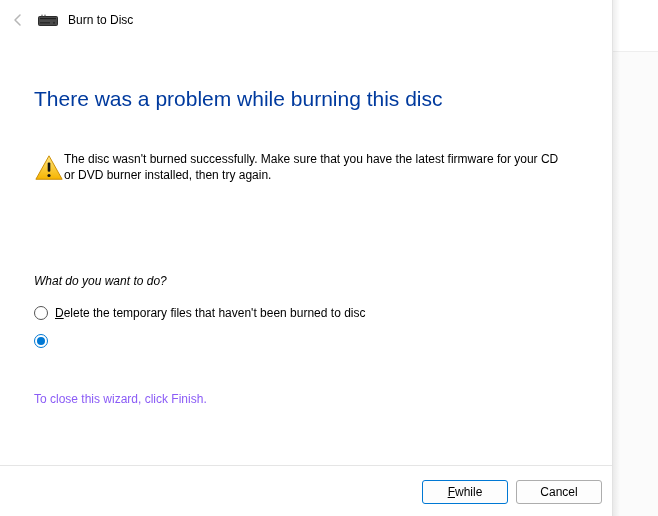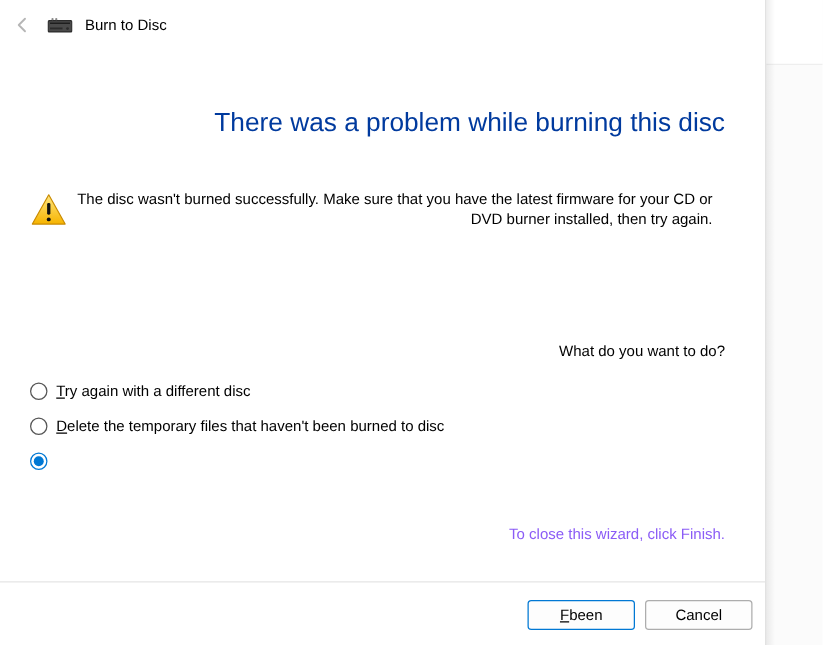--- a/index.html
+++ b/index.html
@@ -69,22 +69,21 @@
     display: flex; align-items: center; justify-content: center;
   }
   .drive-icon svg { width: 20px; height: 14px; }
   .header-title {
     font-size: 12px;
     color: #000;
   }
 
   
   .content {
-    padding: 50px 32px 0 24px;
-    text-align: right;
+    padding: 50px 32px 0 34px;
   }
   h1.heading {
     margin: 0 0 40px 0;
     font-size: 21px;
     font-weight: 400;
     color: var(--heading);
     line-height: 1.2;
   }
   .error-row {
     display: flex;
@@ -100,20 +99,21 @@
   .error-text {
     font-size: 12px;
     color: #000;
     line-height: 1.35;
     padding-right: 10px;
   }
   .prompt {
     font-size: 12px;
     color: #000;
     margin-bottom: 18px;
+    font-style: italic;
   }
   .radios {
     display: flex;
     flex-direction: column;
     gap: 14px;
     margin-bottom: 44px;
   }
   .radio-row {
     display: flex;
     align-items: center;
@@ -232,44 +232,38 @@
       <div class="error-text">The disc wasn't burned successfully. Make sure that you have the latest firmware for your CD or DVD burner installed, then try again.</div>
     </div>
 
     <div class="prompt">What do you want to do?</div>
 
     <div class="radios">
       <label class="radio-row">
         <span class="radio">
             <span class="dot"></span>
           </span>
-        <span class="radio-label"><span></span><span class="mn">T</span><span>ry again with a different disc</span></span>
-      </label>
-      <label class="radio-row">
-        <span class="radio">
-            <span class="dot"></span>
-          </span>
         <span class="radio-label"><span></span><span class="mn">D</span><span>elete the temporary files that haven't been burned to disc</span></span>
       </label>
       <label class="radio-row">
         <span class="radio selected">
             <span class="dot"></span>
           </span>
       </label>
     </div>
 
     <div class="close-hint">To close this wizard, click Finish.</div>
   </div>
 
   <div class="footer-divider"></div>
   <div class="footer">
     <button class="btn default">
         <span></span>
         <span class="mn">F</span>
-        <span>been</span>
+        <span>while</span>
       </button>
     <button class="btn">Cancel</button>
   </div>
 
 </div>
 
 <div class="right-chrome">
   <div class="top"></div>
 </div>
 <div class="right-shadow"></div>

